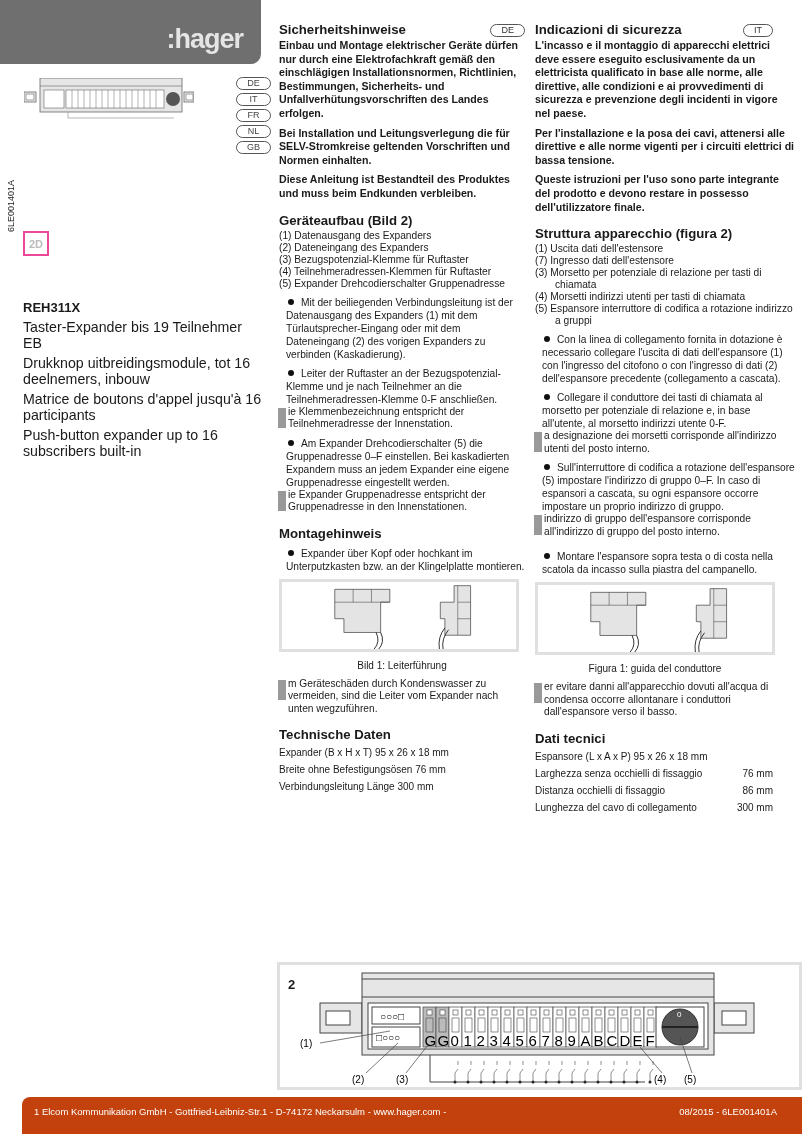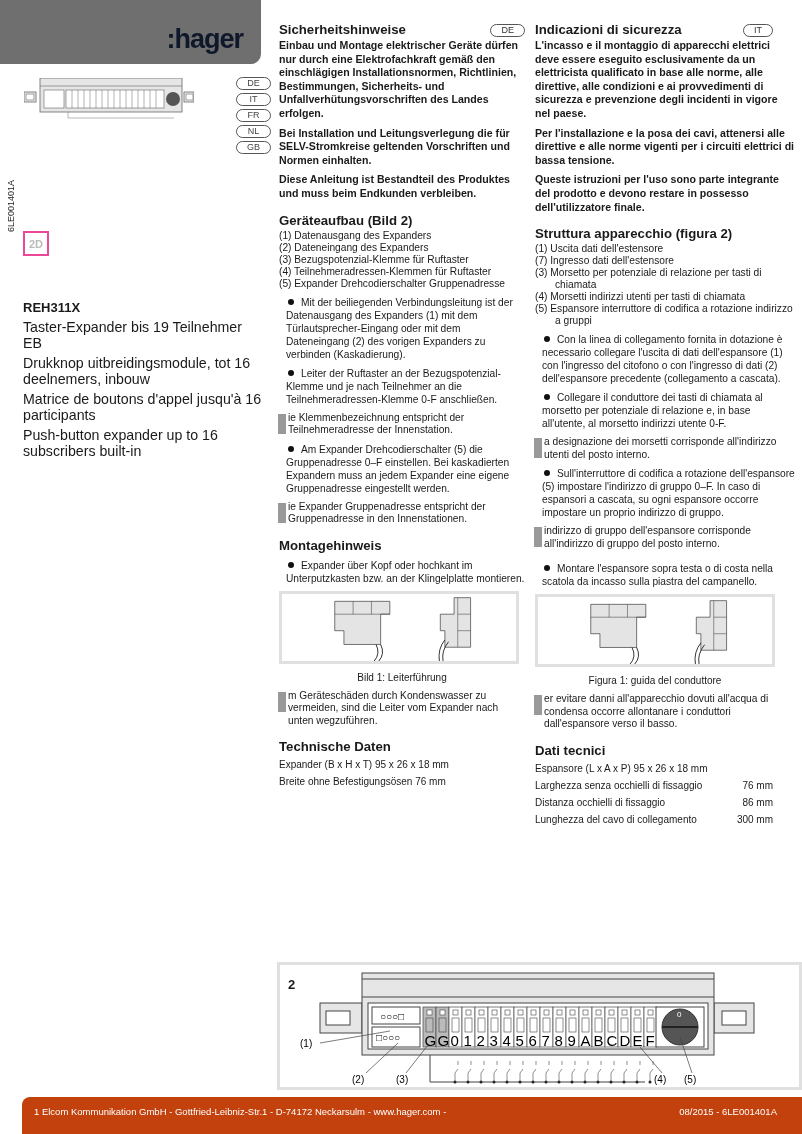--- a/index.html
+++ b/index.html
@@ -1,20 +1,20 @@
 <!DOCTYPE html>
 <html><head>
 <meta charset="utf-8">
 <style>
   * { box-sizing: border-box; margin: 0; padding: 0; }
   html, body { width: 802px; height: 1134px; background: #fff; overflow: hidden; }
   body { position: relative; font-family: "Liberation Sans", sans-serif; color: #1a1a1a; }
 
   .header-band { position: absolute; left: 0; top: 0; width: 261px; height: 64px; background: #6f6f6f; border-bottom-right-radius: 10px; }
-  .logo { position: absolute; right: 18px; top: 24px; color: #0f172a; font-weight: bold; font-size: 27px; letter-spacing: -1px; font-family: "Liberation Sans", sans-serif; }
+  .logo { position: absolute; right: 18px; top: 24px; color: #e5e5e5; font-weight: bold; font-size: 27px; letter-spacing: -1px; font-family: "Liberation Sans", sans-serif; }
 
   .mini-device { position: absolute; left: 24px; top: 78px; width: 170px; height: 42px; }
   .lang-badges { position: absolute; left: 236px; top: 77px; display: flex; flex-direction: column; gap: 3px; }
   .badge { display: inline-block; border: 1px solid #555; border-radius: 8px; font-size: 9px; line-height: 11px; padding: 0 10px; min-width: 20px; text-align: center; color: #333; }
   .lang-badges .badge { color: #444; }
 
   .docnum { position: absolute; left: 6px; top: 232px; font-size: 9px; transform: rotate(-90deg); transform-origin: left top; color: #222; white-space: nowrap; }
   .box2d { position: absolute; left: 23px; top: 231px; width: 26px; height: 25px; border: 2px solid #ec4899; color: #bbb; font-weight: bold; font-size: 11px; display: flex; align-items: center; justify-content: center; }
 
   .product { position: absolute; left: 23px; top: 300px; width: 240px; font-size: 14.2px; line-height: 16px; }
@@ -25,21 +25,21 @@
   .col-de { left: 279px; width: 246px; }
   .col-it { left: 535px; width: 260px; }
 
   h2 { font-size: 13.2px; font-weight: bold; line-height: 15px; margin-bottom: 2px; position: relative; }
   h2 .badge { position: absolute; right: 0; top: 2px; font-weight: normal; }
   .safety p { font-weight: bold; font-size: 10.6px; line-height: 13.6px; margin-bottom: 6px; }
   .sect { margin-top: 12px; }
   .numlist div { line-height: 12px; padding-left: 20px; text-indent: -20px; }
   .bullet { margin-top: 6px; padding-left: 7px; line-height: 13px; }
   .bullet .dot { display: inline-block; width: 6px; height: 6px; border-radius: 50%; background: #111; margin: 0 7px 1px 2px; }
-  .info { position: relative; margin-top: 6px; padding-left: 0; line-height: 12.5px; }
+  .info { position: relative; padding-left: 0; line-height: 12.5px; }
   .info .ibox { position: absolute; left: -1px; top: 2px; width: 8px; height: 20px; background: #999; color: #fff; font-size: 9px; }
   .info .txt { padding-left: 9px; display: block; }
   .fig1 { margin: 6px 0 4px 0; height: 73px; border: 3px solid #e0e0e0; position: relative; }
   .caption { text-align: center; font-size: 10px; margin-bottom: 6px; }
   .tech div { line-height: 17px; font-size: 10px; }
   .tech-it div { display: flex; justify-content: space-between; line-height: 17px; font-size: 10px; padding-right: 22px; }
 
   .fig2 { position: absolute; left: 277px; top: 962px; width: 525px; height: 128px; border: 3px solid #e0e0e0; }
   .fig2-num { position: absolute; left: 8px; top: 12px; font-weight: bold; font-size: 13px; }
 
@@ -149,20 +149,21 @@
     <div class="caption">Bild 1: Leiterführung</div>
     <div class="info">
         <span class="ibox"></span>
         <span class="txt">m Geräteschäden durch Kondenswasser zu vermeiden, sind die Leiter vom Expander nach unten wegzuführen.</span>
       </div>
   </div>
   <div class="sect tech">
     <h2>Technische Daten</h2>
     <div>Expander (B x H x T)  95 x 26 x 18 mm</div>
     <div>Breite ohne Befestigungsösen  76 mm</div>
+    <div>Verbindungsleitung Länge  300 mm</div>
   </div>
 </div>
 
 <div class="col col-it">
   <div class="safety">
     <h2><span>Indicazioni di sicurezza</span><span class="badge" style="right:22px">IT</span></h2>
     <p>L'incasso e il montaggio di apparecchi elettrici deve essere eseguito esclusivamente da un elettricista qualificato in base alle norme, alle direttive, alle condizioni e ai provvedimenti di sicurezza e prevenzione degli incidenti in vigore nel paese.</p>
     <p>Per l'installazione e la posa dei cavi, attenersi alle direttive e alle norme vigenti per i circuiti elettrici di bassa tensione.</p>
     <p>Queste istruzioni per l'uso sono parte integrante del prodotto e devono restare in possesso dell'utilizzatore finale.</p>
   </div>

